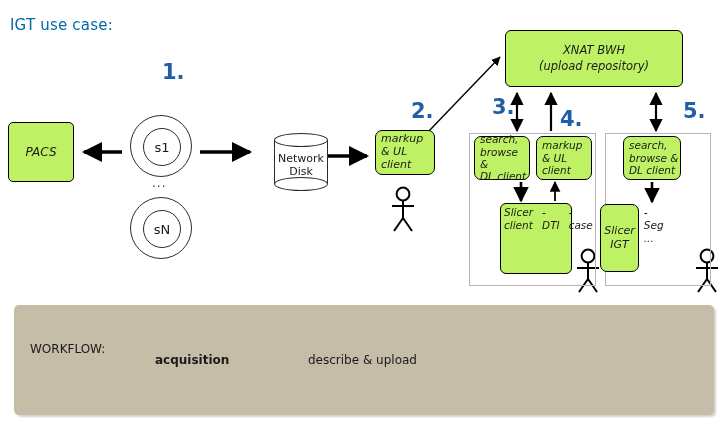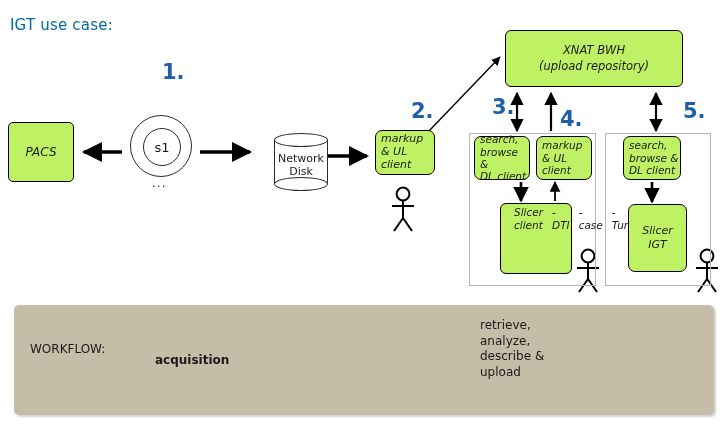--- a/index.html
+++ b/index.html
@@ -108,34 +108,34 @@
     font-size: 10.5px; line-height: 1.18;
   }
   #slicer-client {
     left: 500px; top: 203px;
     width: 72px; height: 71px;
     font-size: 10.5px;
     line-height: 1.25;
     align-items: flex-start;
     justify-content: flex-start;
     text-align: left;
-    padding: 2px 0 0 13px;
+    padding: 2px 0 0 3px;
     border-radius: 6px;
   }
   #slicer-client .sc-head { display:block; }
   #slicer-client .sc-item { display:block; padding-left: 9px; }
 
   #right-search {
     left: 623px; top: 136px;
     width: 58px; height: 44px;
     font-size: 10.5px; line-height: 1.18;
   }
   #slicer-igt {
-    left: 628px; top: 204px;
-    width: 59px; height: 68px;
+    left: 600px; top: 204px;
+    width: 39px; height: 68px;
     font-size: 11px; line-height: 1.25;
     border-radius: 7px;
   }
 
   
   #workflow {
     left: 14px; top: 305px;
     width: 700px; height: 110px;
     background: #c6bda8;
     border-radius: 5px;
@@ -304,20 +304,23 @@
       <line x1="707" y1="279" x2="716" y2="292"></line>
     </g>
   </svg>
 
   <div class="abs node" id="pacs">PACS</div>
 
   <div class="abs ring-outer" id="circ-s1">
     <div class="abs ring-inner">s1</div>
   </div>
   <div class="abs" id="ellipsis">...</div>
+  <div class="abs ring-outer" id="circ-sN">
+    <div class="abs ring-inner">sN</div>
+  </div>
 
   <div class="abs" id="cyl-wrap">
     <div class="abs" id="cyl-body"></div>
     <div class="abs" id="cyl-bot"></div>
     <div class="abs" id="cyl-top"></div>
     <div class="abs" id="cyl-label">
       <span>Network</span>
       <span>Disk</span>
     </div>
   </div>
@@ -357,18 +360,15 @@
 
   <div class="abs step-num" style="left:162px; top:60px;">1.</div>
   <div class="abs step-num" style="left:411px; top:99px;">2.</div>
   <div class="abs step-num" style="left:492px; top:95px;">3.</div>
   <div class="abs step-num" style="left:560px; top:107px;">4.</div>
   <div class="abs step-num" style="left:683px; top:99px;">5.</div>
 
   <div class="abs" id="workflow"></div>
   <div class="abs wf-label" id="wf-0">WORKFLOW:</div>
   <div class="abs wf-label" id="wf-1">acquisition</div>
-  <div class="abs wf-label" id="wf-3">retrieve,
-analyze,
-describe &amp;
-upload</div>
+  <div class="abs wf-label" id="wf-2">describe &amp; upload</div>
 
 </div>
 
 </body></html>

